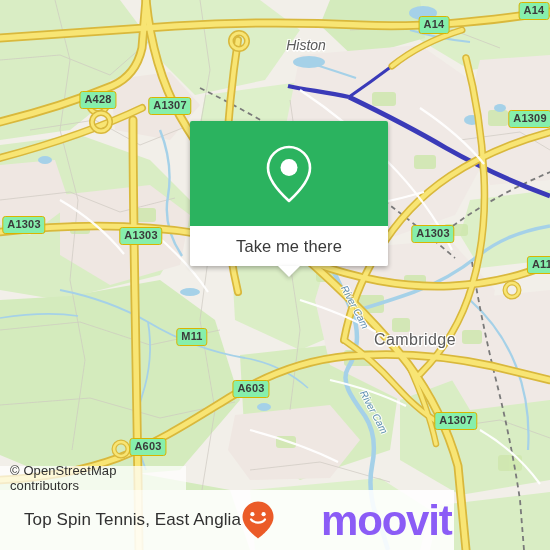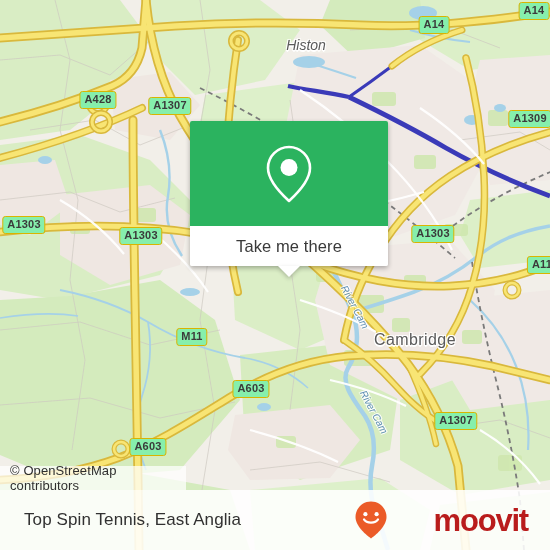--- a/index.html
+++ b/index.html
@@ -144,21 +144,21 @@
     border-right: 11px solid transparent;
     border-top: 11px solid #ffffff;
     filter: drop-shadow(0 2px 2px rgba(0,0,0,.22));
   }
 
   
   #footer {
     position: absolute;
     left: 0;
     top: 490px;
-    width: 550px;
+    width: 454px;
     height: 60px;
     background: rgba(255,255,255,.88);
     display: flex;
     align-items: center;
     justify-content: space-between;
     padding: 0 22px 0 24px;
     box-sizing: border-box;
   }
   #footer-title {
     color: #313131;
@@ -166,23 +166,23 @@
     font-size: 17px;
     letter-spacing: .1px;
     white-space: nowrap;
   }
   #brand {
     display: flex;
     align-items: center;
     gap: 2px;
   }
   #brand-wordmark {
-    color: #b91c1c;
-    font-family: "Liberation Sans", sans-serif;
-    font-size: 31px;
+    color: #8b5cf6;
+    font-family: "Liberation Sans", sans-serif;
+    font-size: 42px;
     font-weight: 700;
     letter-spacing: -1.2px;
     line-height: 31px;
     margin-left: 44px;
   }
 </style>
 </head>
 <body>
 
 <div id="screen">

